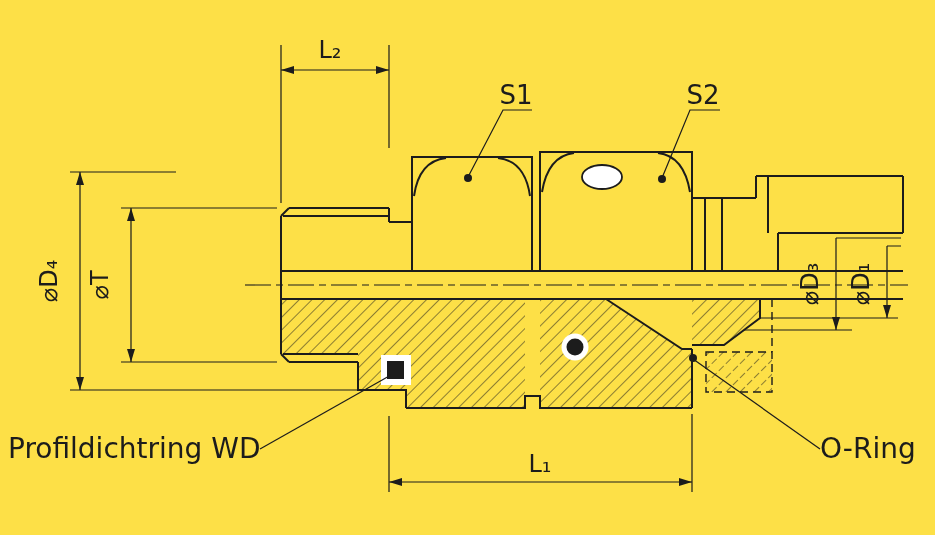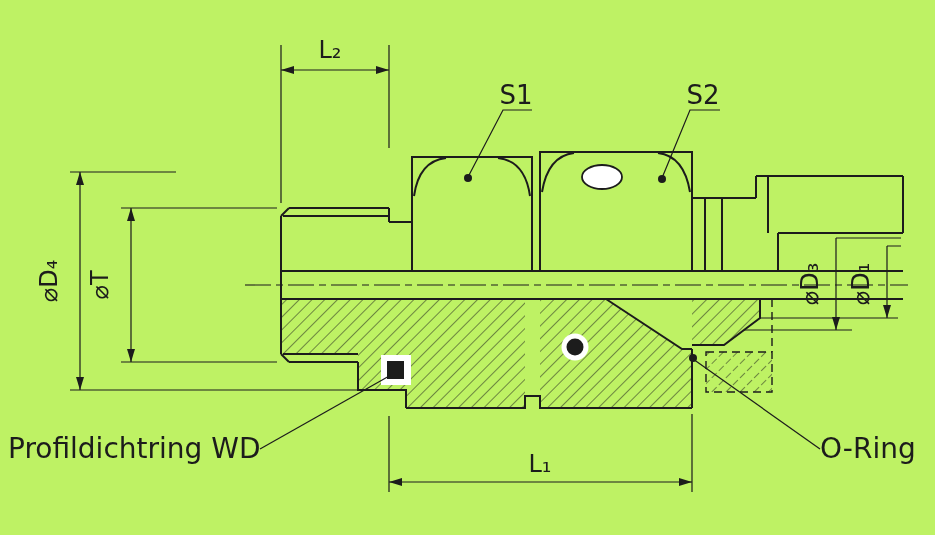--- a/index.html
+++ b/index.html
@@ -7,21 +7,21 @@
     padding: 0;
     width: 935px;
     height: 535px;
     background: #ffffff;
     overflow: hidden;
   }
   .canvas {
     position: relative;
     width: 935px;
     height: 535px;
-    background: #bef264;
+    background: #fde047;
   }
   svg { display: block; }
   svg text {
     font-family: "DejaVu Sans", "Liberation Sans", sans-serif;
     fill: #1c1c1c;
   }
   .lbl      { font-size: 26px; }
   .lbl-big  { font-size: 28px; }
   .lbl-dim  { font-size: 24px; }
   .outline  { stroke: #1c1c1c; stroke-width: 2;   fill: none; }

